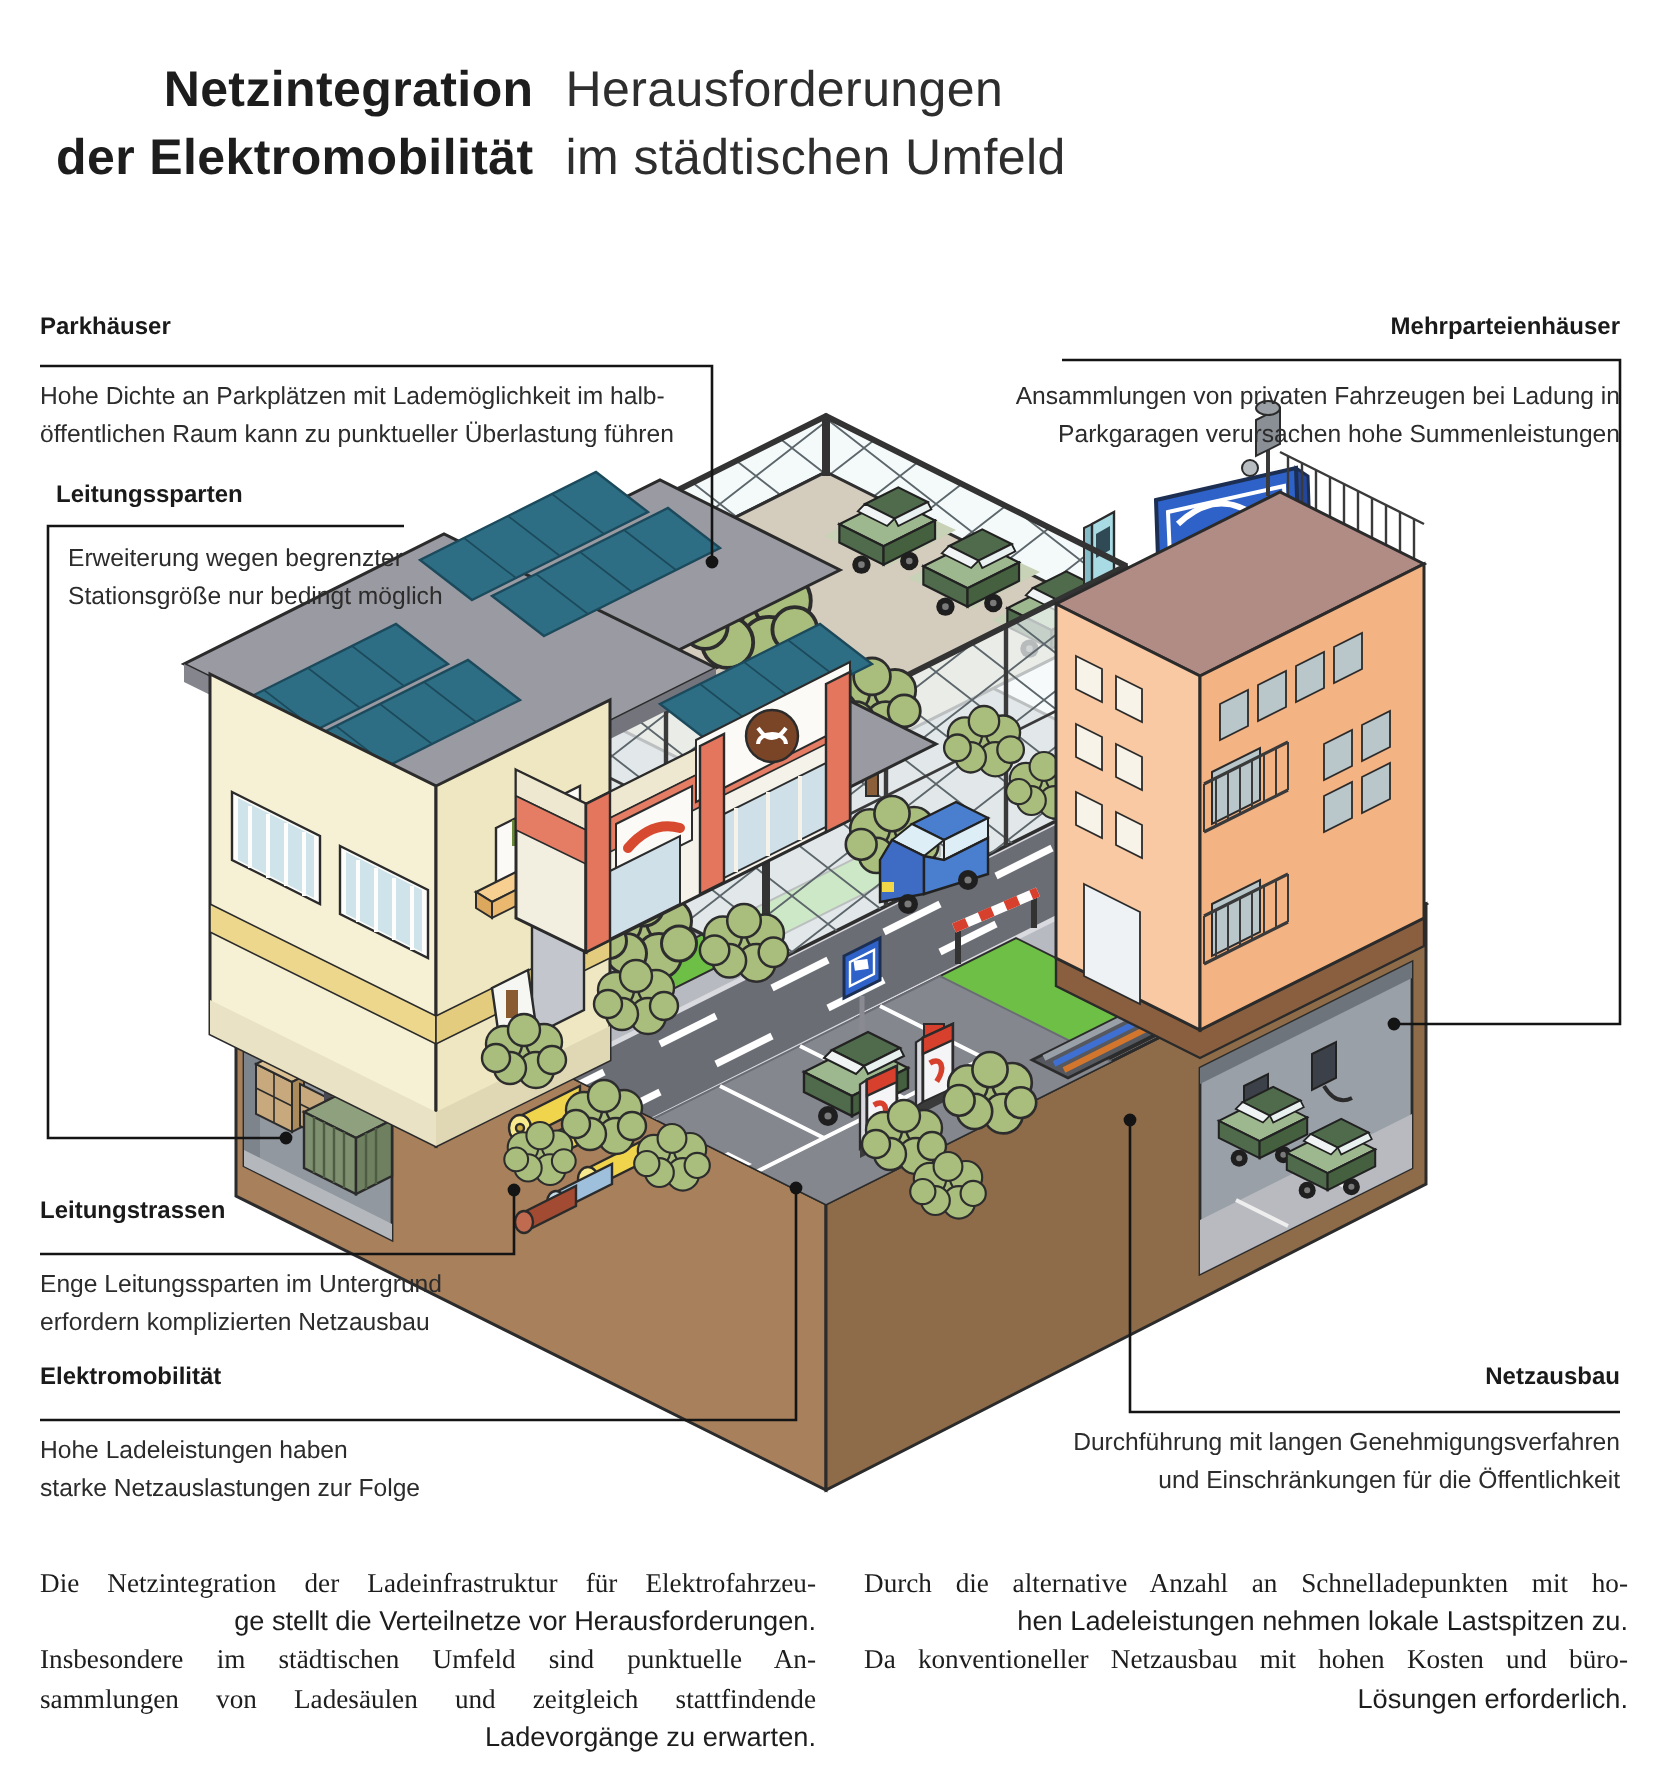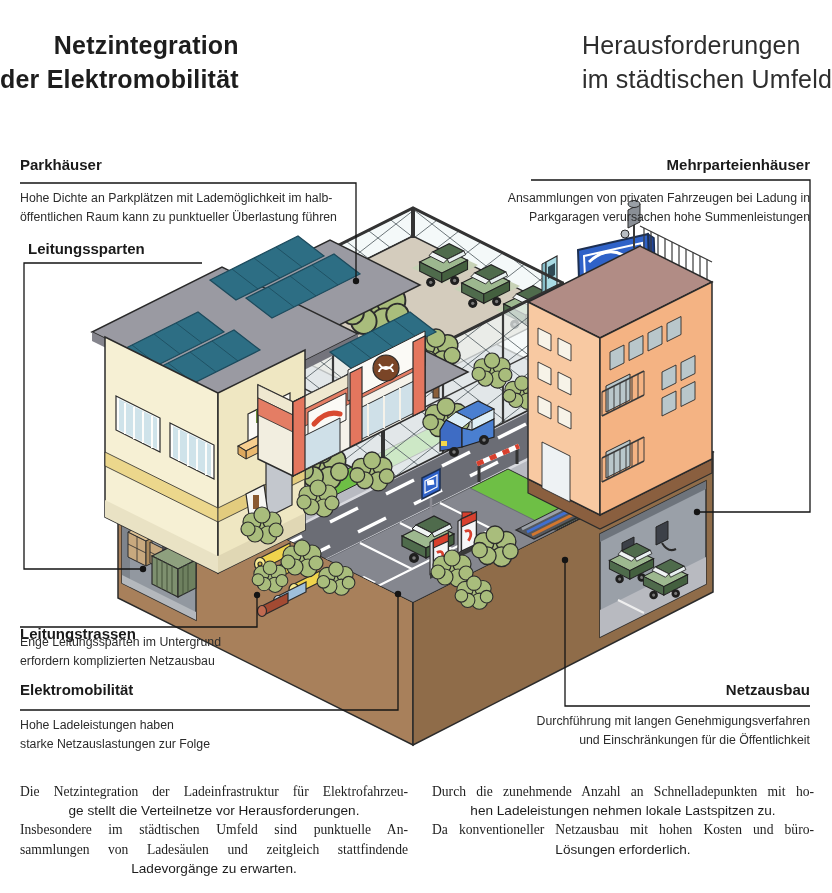--- a/index.html
+++ b/index.html
@@ -1,27 +1,27 @@
 <!DOCTYPE html>
 <html><head>
 <meta charset="utf-8">
 <style>
   html,body{margin:0;padding:0;background:#ffffff;}
   .canvas{position:relative;width:832px;height:893px;background:#ffffff;overflow:hidden;
           font-family:"Liberation Sans","DejaVu Sans",sans-serif;color:#1f1f1f;}
   svg{position:absolute;left:0;top:0;}
-  .titlebar{position:absolute;left:0;right:0;top:28px;display:flex;justify-content:space-between;gap:16px;}
+  .titlebar{position:absolute;left:0;right:0;top:28px;display:flex;justify-content:flex-start;gap:16px;padding-left:28px;}
   .title-col{font-size:25px;line-height:34px;letter-spacing:.2px;}
   .title-bold{font-weight:700;text-align:right;color:#1d1d1d;}
   .title-light{font-weight:400;text-align:left;color:#2e2e2e;}
-  .co-head{position:absolute;font-size:15px;font-weight:700;color:#1a1a1a;white-space:nowrap;}
+  .co-head{position:absolute;font-size:12px;font-weight:700;color:#1a1a1a;white-space:nowrap;}
   .co-body{position:absolute;font-size:12.3px;line-height:18.6px;color:#2c2c2c;white-space:pre-line;}
   .ralign{text-align:right;}
   .para{position:absolute;font-size:13.6px;line-height:19.2px;color:#1d1d1d;}
-  .para .ln{text-align:center;}
+  .para .ln{text-align:right;}
   .para .ln.just{text-align:justify;text-align-last:justify;font-family:Liberation Serif, serif;}
 </style>
 </head>
 <body>
 
 <div class="canvas">
 
 <svg width="832" height="893" viewBox="0 0 832 893">
   <defs>
     <pattern id="latt" width="36" height="28" patternUnits="userSpaceOnUse">
@@ -415,44 +415,46 @@
       <div>Herausforderungen</div>
       <div>im städtischen Umfeld</div>
     </div>
   </div>
 
   <div class="co-head" style="left:20px;top:156px;">Parkhäuser</div>
   <div class="co-body" style="left:20px;top:189px;">Hohe Dichte an Parkplätzen mit Lademöglichkeit im halb-
 öffentlichen Raum kann zu punktueller Überlastung führen</div>
 
   <div class="co-head" style="left:28px;top:240px;">Leitungssparten</div>
+  <div class="co-body" style="left:34px;top:270px;">Erweiterung wegen begrenzter
+Stationsgröße nur bedingt möglich</div>
 
   <div class="co-head ralign" style="right:22px;top:156px;">Mehrparteienhäuser</div>
   <div class="co-body ralign" style="right:22px;top:189px;">Ansammlungen von privaten Fahrzeugen bei Ladung in
 Parkgaragen verursachen hohe Summenleistungen</div>
 
-  <div class="co-head" style="left:20px;top:598px;margin-top:27px;">Leitungstrassen</div>
+  <div class="co-head" style="left:20px;top:598px;">Leitungstrassen</div>
   <div class="co-body" style="left:20px;top:633px;">Enge Leitungssparten im Untergrund
 erfordern komplizierten Netzausbau</div>
 
   <div class="co-head" style="left:20px;top:681px;">Elektromobilität</div>
   <div class="co-body" style="left:20px;top:716px;">Hohe Ladeleistungen haben
 starke Netzauslastungen zur Folge</div>
 
   <div class="co-head ralign" style="right:22px;top:681px;">Netzausbau</div>
   <div class="co-body ralign" style="right:22px;top:712px;">Durchführung mit langen Genehmigungsverfahren
 und Einschränkungen für die Öffentlichkeit</div>
 
   <div class="para" style="left:20px;top:782px;width:388px;">
     <div class="ln just">Die Netzintegration der Ladeinfrastruktur für Elektrofahrzeu-</div>
     <div class="ln">ge stellt die Verteilnetze vor Herausforderungen.</div>
     <div class="ln just">Insbesondere im städtischen Umfeld sind punktuelle An-</div>
     <div class="ln just">sammlungen von Ladesäulen und zeitgleich stattfindende</div>
     <div class="ln">Ladevorgänge zu erwarten.</div>
   </div>
   <div class="para" style="left:432px;top:782px;width:382px;">
-    <div class="ln just">Durch die zunehmende Anzahl an Schnelladepunkten mit ho-</div>
+    <div class="ln just">Durch die alternative Anzahl an Schnelladepunkten mit ho-</div>
     <div class="ln">hen Ladeleistungen nehmen lokale Lastspitzen zu.</div>
     <div class="ln just">Da konventioneller Netzausbau mit hohen Kosten und büro-</div>
     <div class="ln">Lösungen erforderlich.</div>
   </div>
 
 </div>
 
 </body></html>

